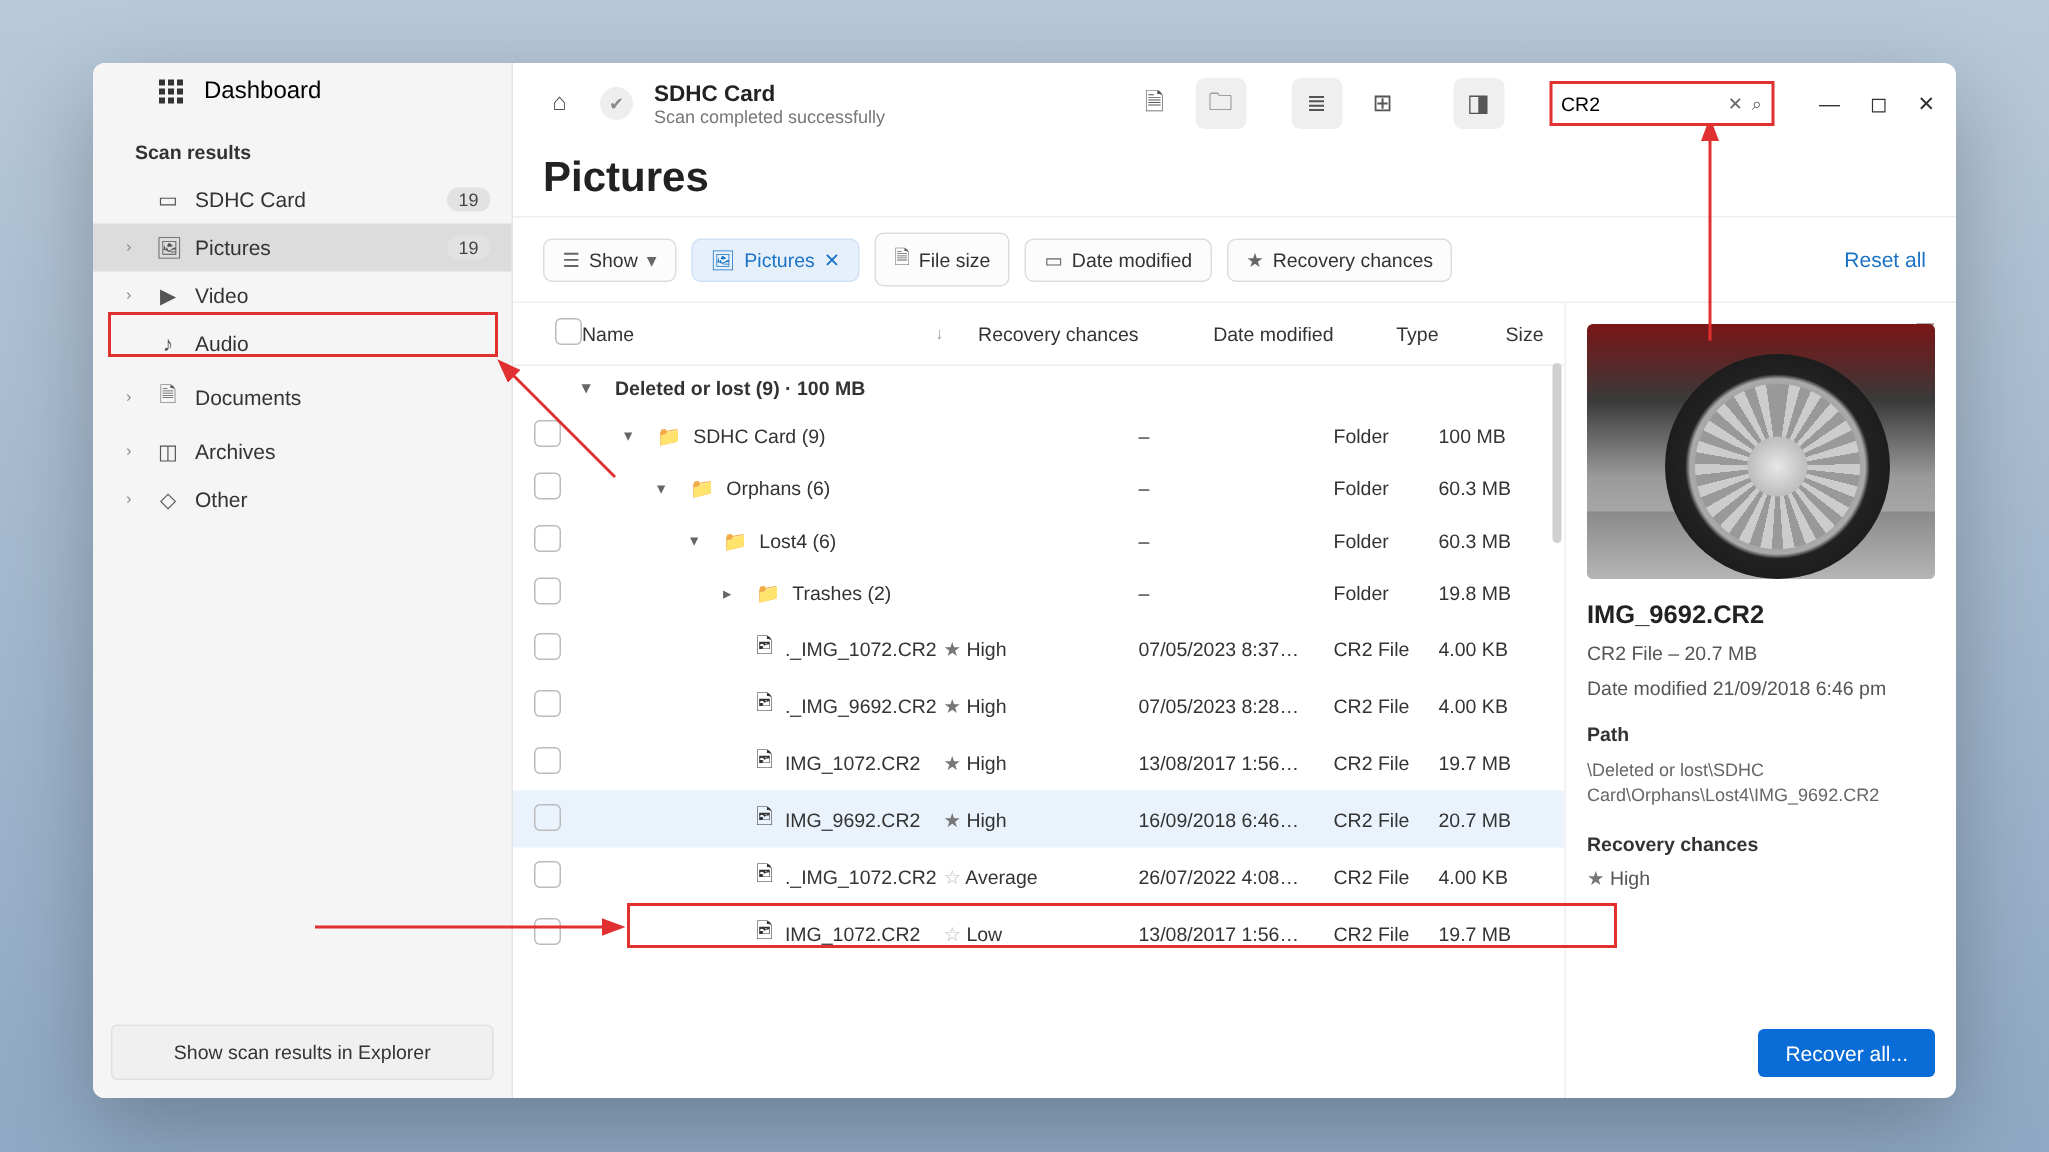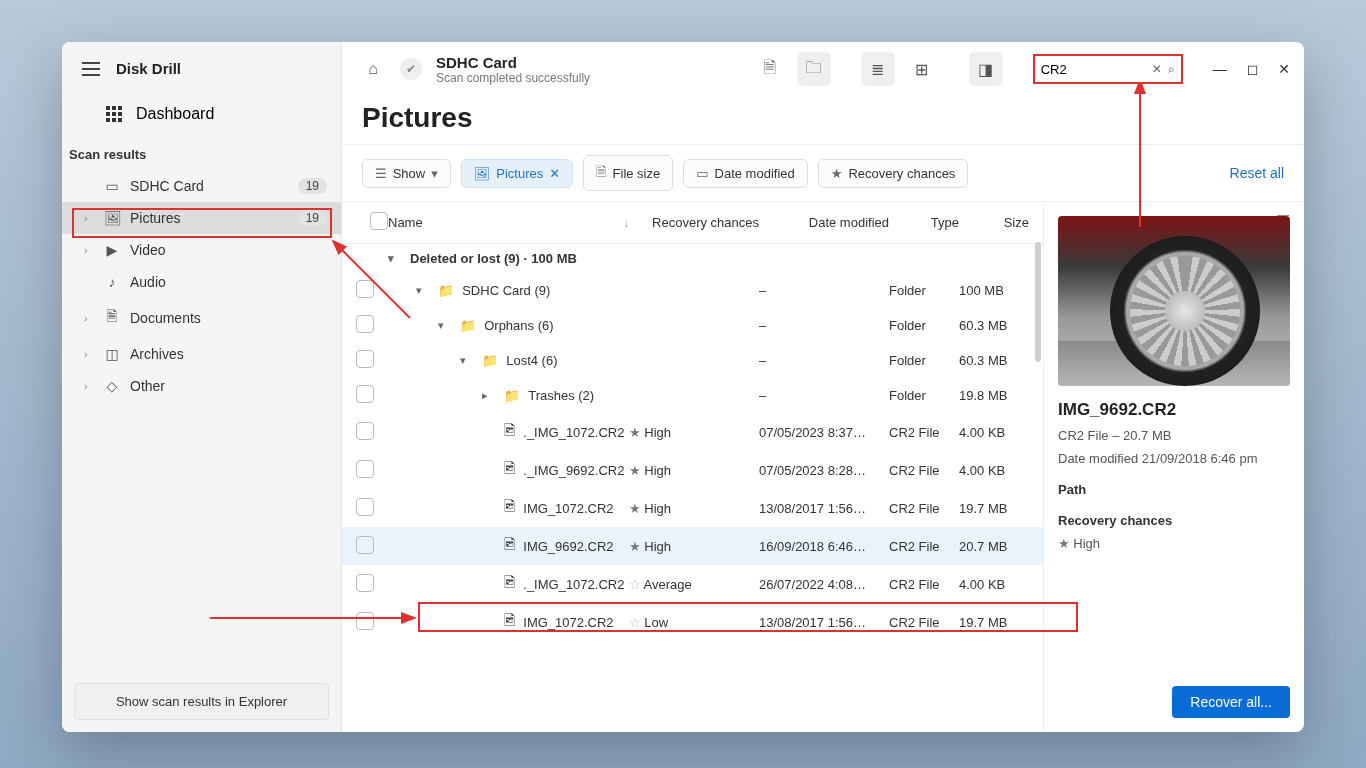--- a/index.html
+++ b/index.html
@@ -6,21 +6,21 @@
 body { background: linear-gradient(180deg, #b8c9d9 0%, #8fa9c4 100%); width: 1366px; height: 768px; overflow: hidden; position: relative; }
 .window { position: absolute; left: 62px; top: 42px; width: 1242px; height: 690px; background: #fff; border-radius: 8px; box-shadow: 0 20px 60px rgba(0,0,0,0.25); display: flex; overflow: hidden; }
 .sidebar { width: 280px; background: #f5f5f5; border-right: 1px solid #e5e5e5; display: flex; flex-direction: column; }
 .sidebar-header { display: flex; align-items: center; gap: 16px; padding: 18px 20px; }
 .hamburger { width: 18px; height: 14px; display: flex; flex-direction: column; justify-content: space-between; cursor: pointer; }
 .hamburger span { height: 2px; background: #444; }
 .app-title { font-size: 15px; font-weight: 600; color: #222; }
 .dash-row { display: flex; align-items: center; gap: 14px; padding: 10px 20px 10px 44px; cursor: pointer; }
 .dash-icon { display: grid; grid-template-columns: repeat(3,4px); grid-template-rows: repeat(3,4px); gap: 2px; }
 .dash-icon span { background: #333; }
-.section-label { font-size: 13px; font-weight: 600; color: #333; padding: 14px 7px 8px; }
+.section-label { font-size: 13px; font-weight: 600; color: #333; padding: 14px 28px 8px; }
 .tree-item { display: flex; align-items: center; gap: 10px; padding: 8px 14px 8px 22px; font-size: 14px; color: #333; cursor: pointer; position: relative; }
 .tree-item.selected { background: #dcdcdc; }
 .tree-item .chev { width: 10px; color: #888; font-size: 11px; visibility: hidden; }
 .tree-item .chev.v { visibility: visible; }
 .tree-item .ti-icon { width: 16px; text-align: center; color: #555; }
 .tree-item .badge { margin-left: auto; background: #e2e2e2; border-radius: 10px; padding: 1px 8px; font-size: 12px; color: #444; }
 .red-box-sidebar { position: absolute; left: 72px; top: 208px; width: 260px; height: 30px; border: 2px solid #e03030; pointer-events: none; z-index: 50; }
 .bottom-btn { margin: auto 12px 12px 12px; padding: 10px; background: #f0f0f0; border: 1px solid #e0e0e0; border-radius: 4px; text-align: center; font-size: 13px; color: #333; cursor: pointer; }
 .main { flex: 1; display: flex; flex-direction: column; min-width: 0; }
 .topbar { display: flex; align-items: center; padding: 10px 14px; gap: 10px; }
@@ -80,28 +80,20 @@
 .recover-btn { position: absolute; right: 14px; bottom: 14px; background: #0a6cd6; color: #fff; padding: 8px 18px; border-radius: 4px; font-size: 14px; cursor: pointer; }
 .scrollbar-fake { position: absolute; right: 2px; top: 40px; width: 6px; height: 120px; background: #d0d0d0; border-radius: 3px; }
 .sort-arrow { color: #999; font-size: 11px; }
 </style>
 </head>
 <body>
 
 <div class="window">
 
   <div class="sidebar">
-    <div class="sidebar-header">
-      <div class="hamburger">
-          <span></span>
-          <span></span>
-          <span></span>
-        </div>
-      <div class="app-title">Disk Drill</div>
-    </div>
     <div class="dash-row">
       <div class="dash-icon">
           <span></span>
           <span></span>
           <span></span>
           <span></span>
           <span></span>
           <span></span>
           <span></span>
           <span></span>
@@ -371,20 +363,21 @@
       <div class="preview">
         <span class="pop">⇱</span>
         <div class="preview-img">
           <div class="ground"></div>
             <div class="wheel"></div>
         </div>
         <h3>IMG_9692.CR2</h3>
         <div class="meta">CR2 File – 20.7 MB</div>
         <div class="meta">Date modified 21/09/2018 6:46 pm</div>
         <div class="lbl">Path</div>
+        <div class="path">\Deleted or lost\SDHC Card\Orphans\Lost4\IMG_9692.CR2</div>
         <div class="lbl">Recovery chances</div>
         <div class="meta"><span class="star">★</span> <span>High</span></div>
         <div class="recover-btn">Recover all...</div>
       </div>
     </div>
   </div>
 </div>
 
 <div class="red-box-sidebar"></div>
 <div class="red-box-row" style="left:418px; top:602px; width:660px; height:30px;"></div>

